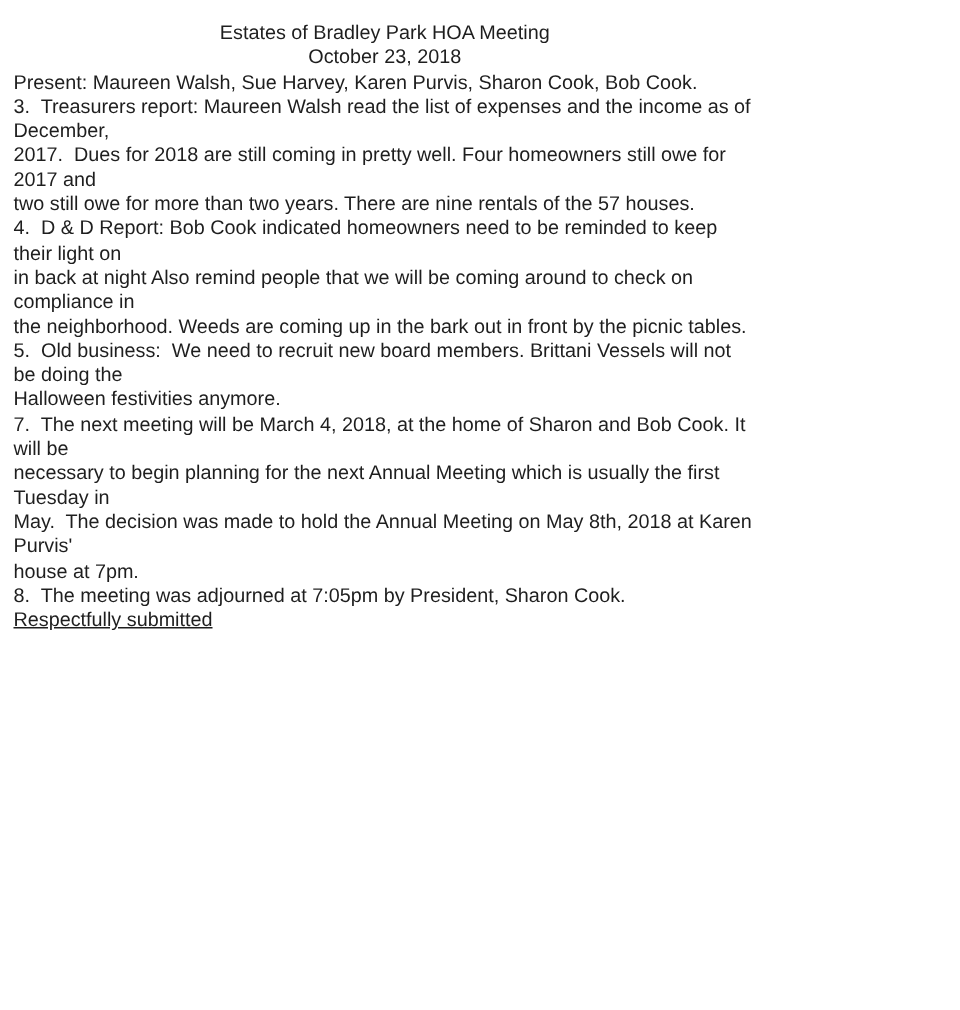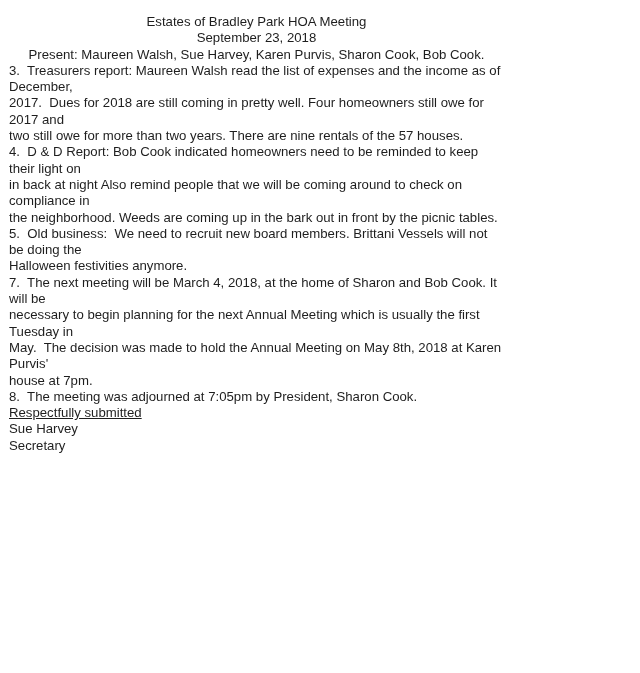--- a/index.html
+++ b/index.html
@@ -22,44 +22,42 @@
   }
   .page p {
     margin: 0;
     white-space: pre-wrap;
   }
   .center {
     text-align: center;
   }
   .doc-title   { margin-top: 7px; }
   .doc-date    { margin-top: 11px; }
-  .present     { margin-top: 28px; text-align: center; }
+  .present     { margin-top: 28px; }
   .item        { margin-top: 13.5px; }
   .item-first  { margin-top: 33.5px; }
   .closing     { margin-top: 27px; text-decoration: underline; }
   .signature   { margin-top: 44px; }
 </style>
 </head>
 <body>
 
 <div class="page">
   <p class="center doc-title">Estates of Bradley Park HOA Meeting</p>
-  <p class="center doc-date">September 23, 2018</p>
+  <p class="center doc-date">October 23, 2018</p>
   <p class="present">Present: Maureen Walsh, Sue Harvey, Karen Purvis, Sharon Cook, Bob Cook.</p>
 
   <p class="item">3.  Treasurers report: Maureen Walsh read the list of expenses and the income as of December,
 2017.  Dues for 2018 are still coming in pretty well. Four homeowners still owe for 2017 and
 two still owe for more than two years. There are nine rentals of the 57 houses.</p>
   <p class="item">4.  D &amp; D Report: Bob Cook indicated homeowners need to be reminded to keep their light on
 in back at night Also remind people that we will be coming around to check on compliance in
 the neighborhood. Weeds are coming up in the bark out in front by the picnic tables.</p>
   <p class="item">5.  Old business:  We need to recruit new board members. Brittani Vessels will not be doing the
 Halloween festivities anymore.</p>
   <p class="item">7.  The next meeting will be March 4, 2018, at the home of Sharon and Bob Cook. It will be
 necessary to begin planning for the next Annual Meeting which is usually the first Tuesday in
 May.  The decision was made to hold the Annual Meeting on May 8th, 2018 at Karen Purvis'
 house at 7pm.</p>
   <p class="item">8.  The meeting was adjourned at 7:05pm by President, Sharon Cook.</p>
 
   <p class="closing">Respectfully submitted</p>
-  <p class="signature">Sue Harvey
-Secretary</p>
 </div>
 
 </body></html>

